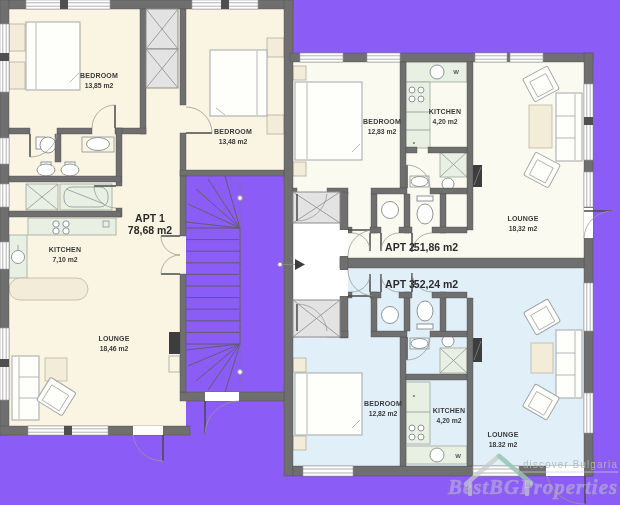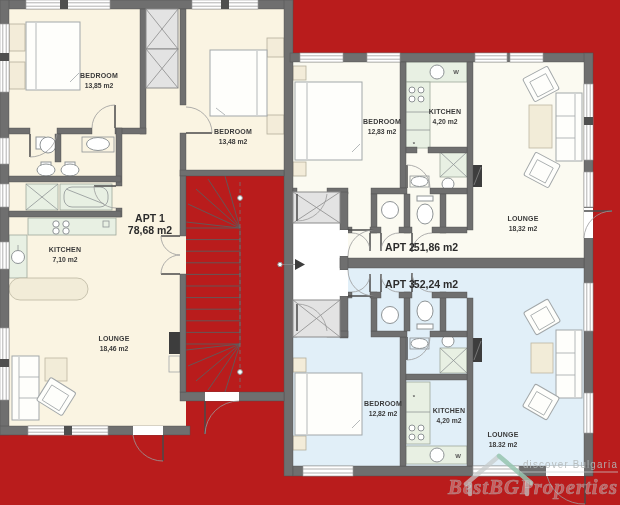--- a/index.html
+++ b/index.html
@@ -1,16 +1,16 @@
 <!DOCTYPE html>
 <html style="--wall: #6f6f6f; --apt1-floor: #faf4e2; --apt2-floor: #fbfaf1; --apt3-floor: #e1eff8; --counter: #e8f0e3; --table: #f2ecd8; --accent-teal: #86c3a6;"><head>
 <meta charset="utf-8">
 <style>
   html,body{margin:0;padding:0;background:#fff;}
-  #stage{position:relative;width:620px;height:505px;background:#b91c1c;overflow:hidden;
+  #stage{position:relative;width:620px;height:505px;background:#8b5cf6;overflow:hidden;
          font-family:"Liberation Sans",sans-serif;}
   svg{position:absolute;left:0;top:0;}
   .wall{fill:var(--wall,#6f6f6f);stroke:#4e4e4e;stroke-width:.4;}
   .floor1{fill:var(--apt1-floor,#faf4e2);}
   .floor2{fill:var(--apt2-floor,#fbfaf1);}
   .floor3{fill:var(--apt3-floor,#e1eff8);}
   .landing{fill:#ffffff;}
   .win{fill:#fff;stroke:#9b9b9b;stroke-width:.6;}
   .winline{stroke:#8f8f8f;stroke-width:.7;}
   .mull{fill:#4f4f4f;}

